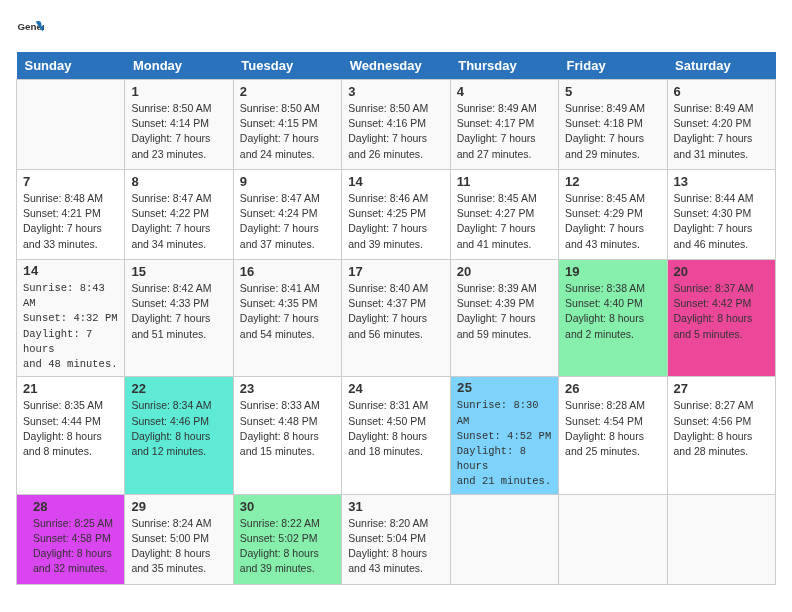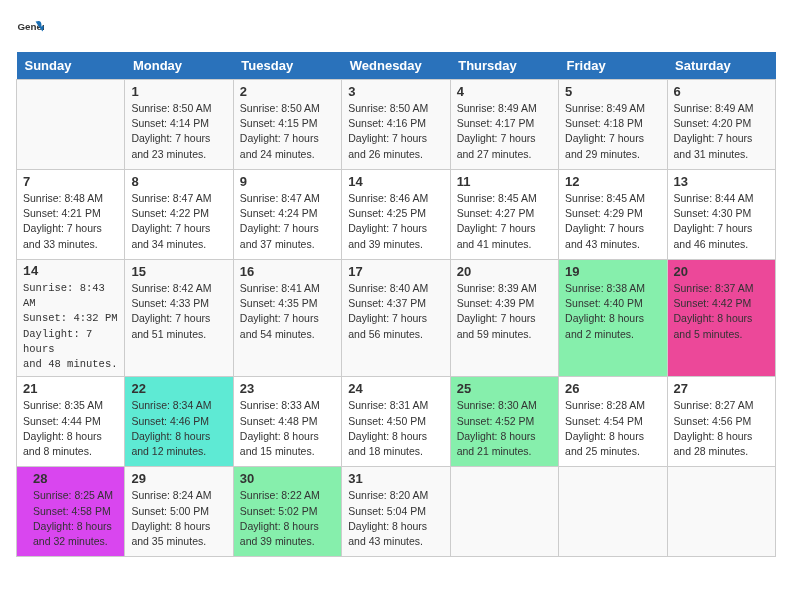--- a/index.html
+++ b/index.html
@@ -211,21 +211,21 @@
           <div class="day-info">Sunrise: 8:34 AM<br>Sunset: 4:46 PM<br>Daylight: 8 hours<br>and 12 minutes.</div>
         </td>
         <td style="background-color: rgb(255, 255, 255);">
           <span class="day-number">23</span>
           <div class="day-info">Sunrise: 8:33 AM<br>Sunset: 4:48 PM<br>Daylight: 8 hours<br>and 15 minutes.</div>
         </td>
         <td style="background-color: rgb(255, 255, 255);">
           <span class="day-number">24</span>
           <div class="day-info">Sunrise: 8:31 AM<br>Sunset: 4:50 PM<br>Daylight: 8 hours<br>and 18 minutes.</div>
         </td>
-        <td style="background-color: #86efac;">
+        <td style="background-color: #7dd3fc; font-family: Liberation Mono, monospace;">
           <span class="day-number">25</span>
           <div class="day-info">Sunrise: 8:30 AM<br>Sunset: 4:52 PM<br>Daylight: 8 hours<br>and 21 minutes.</div>
         </td>
         <td style="background-color: rgb(255, 255, 255);">
           <span class="day-number">26</span>
           <div class="day-info">Sunrise: 8:28 AM<br>Sunset: 4:54 PM<br>Daylight: 8 hours<br>and 25 minutes.</div>
         </td>
         <td style="background-color: rgb(255, 255, 255);">
           <span class="day-number">27</span>
           <div class="day-info">Sunrise: 8:27 AM<br>Sunset: 4:56 PM<br>Daylight: 8 hours<br>and 28 minutes.</div>

